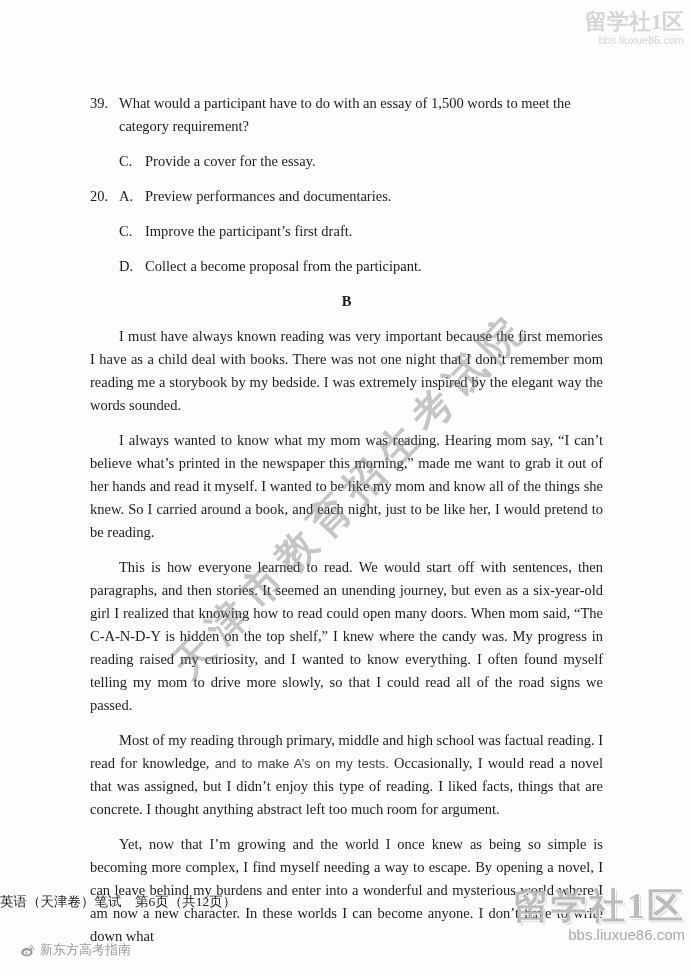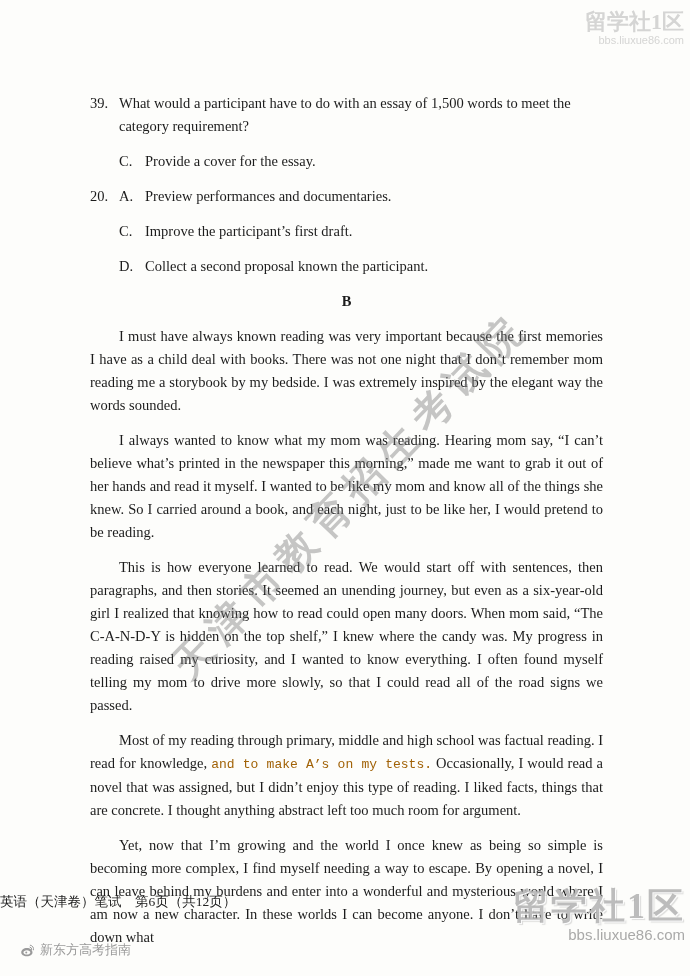--- a/index.html
+++ b/index.html
@@ -30,23 +30,23 @@
   .section-label {
     margin: 0;
     text-align: center;
     font-weight: bold;
     font-size: 14.5px;
     line-height: 23px;
   }
 
   .para { text-align: justify; text-indent: 29px; }
   .light-note {
-    color: #a16207;
+    color: #404040;
     font-size: 13px;
-    font-family: Liberation Mono, monospace;
+    font-family: Liberation Sans, sans-serif;
   }
 
   .wm-diagonal {
     position: absolute;
     left: 60px; top: 468px;
     width: 580px;
     text-align: center;
     font-size: 40px;
     font-weight: bold;
     letter-spacing: 9px;
@@ -129,21 +129,21 @@
       </p>
       <p class="option"><span class="opt-label">C.</span><span>Provide a cover for the essay.</span></p>
     </section>
 
     <section>
       <p class="stem">
         <span class="qnum">20.</span>
       </p>
       <p class="option"><span class="opt-label">A.</span><span>Preview performances and documentaries.</span></p>
       <p class="option"><span class="opt-label">C.</span><span>Improve the participant’s first draft.</span></p>
-      <p class="option"><span class="opt-label">D.</span><span>Collect a second proposal known the participant.</span></p>
+      <p class="option"><span class="opt-label">D.</span><span>Collect a become proposal from the participant.</span></p>
     </section>
 
     <h3 class="section-label">B</h3>
 
     <p class="para">I must have always known reading was very important because the first memories I have as a child deal with books. There was not one night that I don’t remember mom reading me a storybook by my bedside. I was extremely inspired by the elegant way the words sounded.</p>
     <p class="para">I always wanted to know what my mom was reading. Hearing mom say, “I can’t believe what’s printed in the newspaper this morning,” made me want to grab it out of her hands and read it myself. I wanted to be like my mom and know all of the things she knew. So I carried around a book, and each night, just to be like her, I would pretend to be reading.</p>
     <p class="para">This is how everyone learned to read. We would start off with sentences, then paragraphs, and then stories. It seemed an unending journey, but even as a six-year-old girl I realized that knowing how to read could open many doors. When mom said, “The C-A-N-D-Y is hidden on the top shelf,” I knew where the candy was. My progress in reading raised my curiosity, and I wanted to know everything. I often found myself telling my mom to drive more slowly, so that I could read all of the road signs we passed.</p>
     <p class="para"><span>Most of my reading through primary, middle and high school was factual reading. I read for knowledge, </span><span class="light-note">and to make A’s on my tests.</span><span> Occasionally, I would read a novel that was assigned, but I didn’t enjoy this type of reading. I liked facts, things that are concrete. I thought anything abstract left too much room for argument.</span></p>
     <p class="para">Yet, now that I’m growing and the world I once knew as being so simple is becoming more complex, I find myself needing a way to escape. By opening a novel, I can leave behind my burdens and enter into a wonderful and mysterious world where I am now a new character. In these worlds I can become anyone. I don’t have to write down what</p>
 

